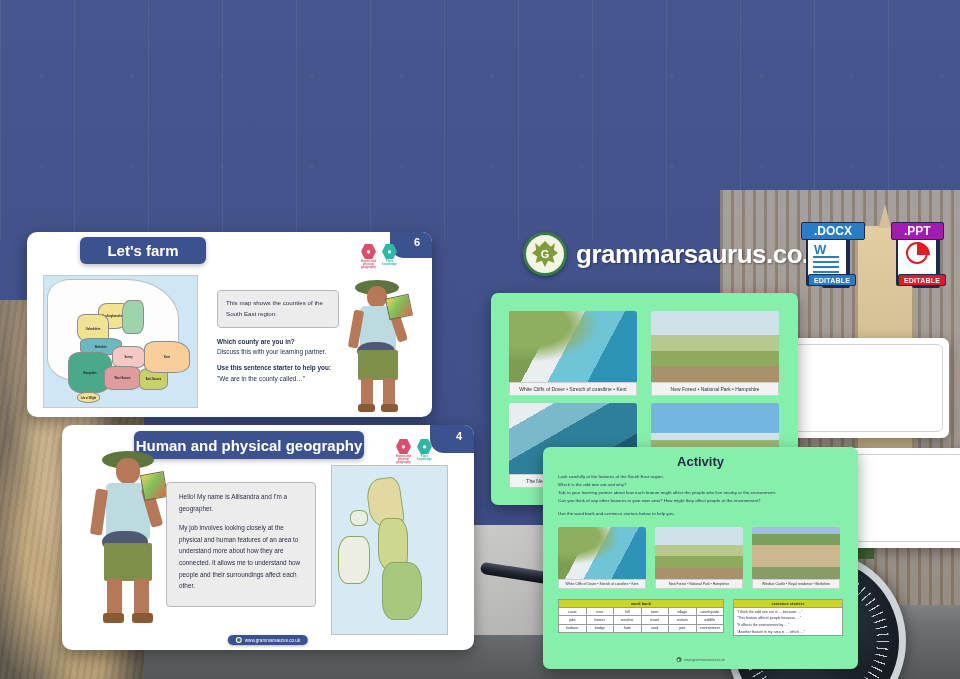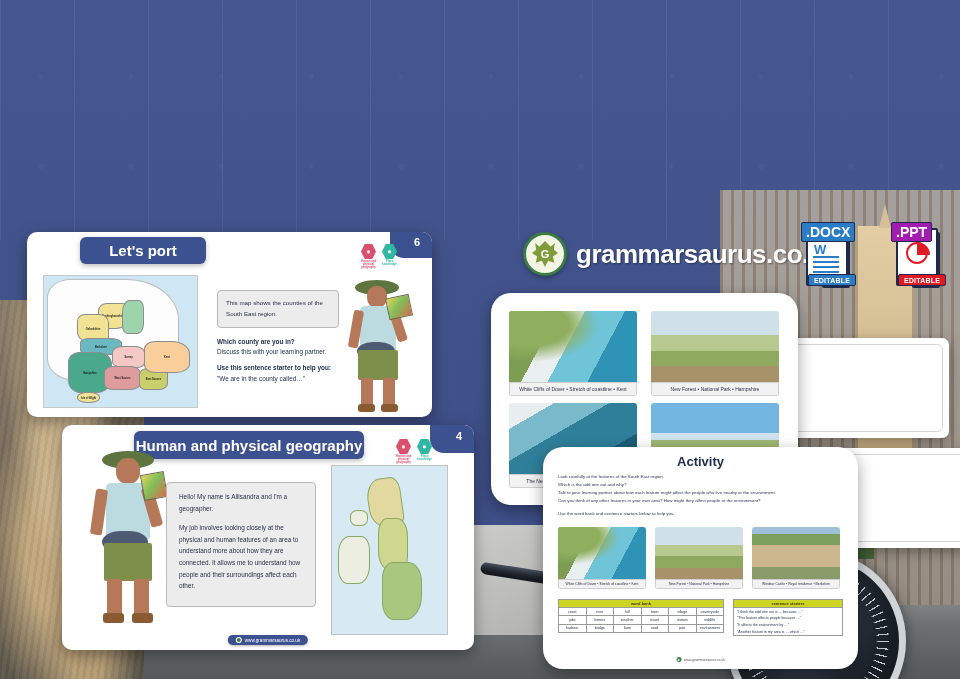--- a/index.html
+++ b/index.html
@@ -112,21 +112,21 @@
     text-shadow: 4px 5px 0 #27335c, -1px -1px 0 #27335c;
   }
   .subtitle {
     position:absolute; left:16px; top:120px; width:928px; text-align:center;
     font-size:33px; line-height:37px; font-weight:bold; color:#edee5a;
     text-shadow: 2px 2px 0 #2a3156;
   }
 
   
   .card {
-    position:absolute; background:#ffffff; border-radius:20px;
+    position:absolute; background:#86efac; border-radius:7px;
     box-shadow: 0 5px 16px rgba(0,0,0,.38);
     overflow:hidden;
   }
 
   
   .slide { background:#fff; border-radius:10px; }
   .slide-titlebar {
     position:absolute; background:#3c5190; color:#fff;
     border-radius:6px; font-weight:bold; text-align:center;
     display:flex; align-items:center; justify-content:center;
@@ -254,22 +254,22 @@
   .filebadge{ position:absolute; width:56px; height:70px; }
   .fb-page{
     position:absolute; left:6px; top:6px; width:42px; height:58px;
     background:#fff; border:2px solid #1d2a4b; border-radius:2px;
   }
   .fb-back{
     position:absolute; left:22px; top:10px; width:28px; height:56px;
     border-radius:2px; border:2px solid #1d2a4b;
   }
   .fb-tag{
-    position:absolute; left:1px; top:0; font-size:14px; font-weight:bold;
-    color:#fff; padding:1px 4px; border-radius:2px; border:1.5px solid #1d2a4b;
+    position:absolute; left:1px; top:0; font-size:12px; font-weight:bold;
+    color:#fff; padding:1px 12px; border-radius:2px; border:1.5px solid #1d2a4b;
   }
   .fb-editable{
     position:absolute; left:8px; bottom:6px; font-size:7px; font-weight:bold;
     color:#fff; padding:1.5px 5px; border:1.5px solid #1d2a4b; border-radius:2px;
     letter-spacing:.2px;
   }
   .fb-docx .fb-back{ background:#2a7cc7; }
   .fb-docx .fb-tag{ background:#2a7cc7; }
   .fb-docx .fb-editable{ background:#2a7cc7; }
   .fb-ppt .fb-back{ background:#e01b24; }
@@ -473,21 +473,21 @@
           <i style="background:#fff;width:2px;height:2px;"></i>
         </span>
       <span>www.grammarsaurus.co.uk</span>
     </div>
   </div>
 
   <div class="card slide" style="left:27px; top:232px; width:405px; height:185px;">
     <div class="slide-corner" style="width:42px; height:26px;"></div>
     <div class="slide-num" style="right:12px; top:4px;">6</div>
 
-    <div class="slide-titlebar" style="left:53px; top:5px; width:126px; height:27px; font-size:15px;">Let's port</div>
+    <div class="slide-titlebar" style="left:53px; top:5px; width:126px; height:27px; font-size:15px;">Let's farm</div>
 
     <div class="badges" style="left:333px; top:12px;">
       <div class="badge b1">
         <div class="hex">◍</div>
         <div class="cap">Human and physical geography</div>
       </div>
       <div class="badge b2">
         <div class="hex">◉</div>
         <div class="cap">Place knowledge</div>
       </div>

